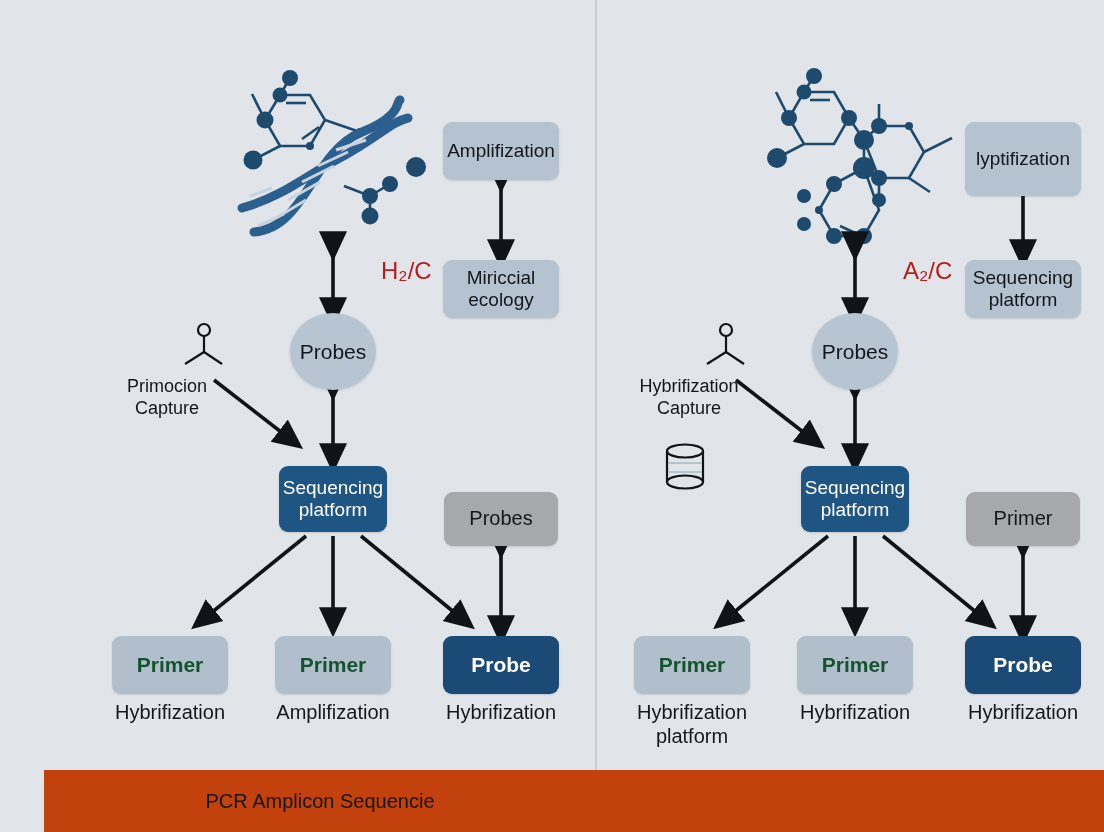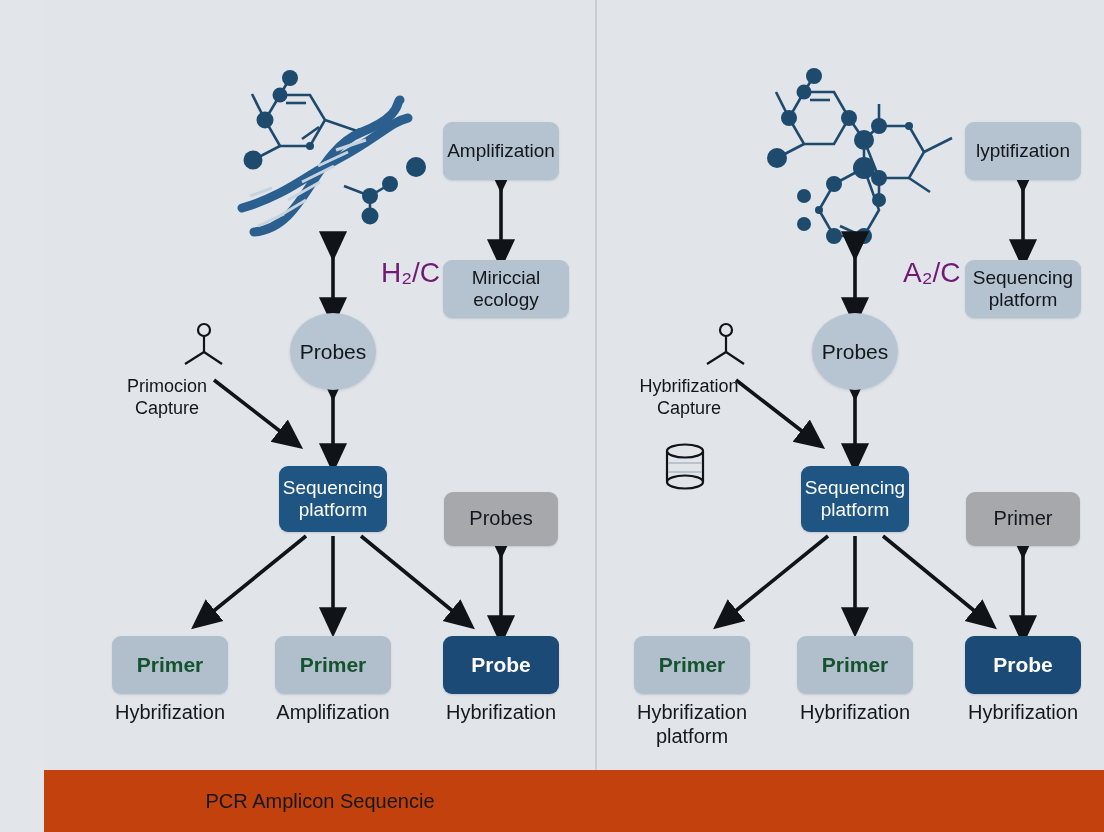--- a/index.html
+++ b/index.html
@@ -57,21 +57,21 @@
     position:absolute;text-align:center;
     font-size:18px;color:#12171c;line-height:1.2;
     white-space:pre-line;
   }
   .caption{
     position:absolute;text-align:center;
     font-size:20px;color:#15191e;line-height:1.22;
     white-space:pre-line;
   }
   .formula{
-    position:absolute;font-size:28px;color:#701a75;
+    position:absolute;font-size:24px;color:#b91c1c;
   }
 
   svg.ov{position:absolute;left:0;top:0;width:1104px;height:832px;
          pointer-events:none;overflow:visible;}
 </style>
 </head>
 <body>
 
 <div id="stage">
 
@@ -206,21 +206,21 @@
     <g stroke="#101418" stroke-width="3.6" fill="none" marker-end="url(#ah)">
       <path d="M692,380 L772,442"></path>
       <path d="M784,536 L678,622"></path>
       <path d="M811,536 L811,626"></path>
       <path d="M839,536 L944,622"></path>
     </g>
   </svg>
 
   <div class="box box-lightblue" style="left:399px;top:122px;width:116px;height:58px;font-size:19px;">Amplifization</div>
 
-  <div class="box box-lightblue" style="left:399px;top:260px;width:126px;height:58px;font-size:19px;">Miriccial
+  <div class="box box-lightblue" style="left:399px;top:260px;width:116px;height:58px;font-size:19px;">Miriccial
 ecology</div>
 
   <div class="circle" style="left:246px;top:313px;width:86px;height:77px;">Probes</div>
 
   <div class="plain-label" style="left:48px;top:376px;width:150px;">Primocion
 Capture</div>
 
   <div class="formula" style="left:337px;top:257px;">H₂/C</div>
 
   <div class="box box-navy" style="left:235px;top:466px;width:108px;height:66px;font-size:19px;">Sequencing
@@ -230,21 +230,21 @@
 
   <div class="box box-steel" style="left:68px;top:636px;width:116px;height:58px;font-size:21px;font-weight:bold;">Primer</div>
   <div class="caption" style="left:48px;top:700px;width:156px;">Hybrifization</div>
 
   <div class="box box-steel" style="left:231px;top:636px;width:116px;height:58px;font-size:21px;font-weight:bold;">Primer</div>
   <div class="caption" style="left:211px;top:700px;width:156px;">Amplifization</div>
 
   <div class="box" style="left:399px;top:636px;width:116px;height:58px;font-size:21px;font-weight:bold;background:#1a4a75;color:#fff;">Probe</div>
   <div class="caption" style="left:379px;top:700px;width:156px;">Hybrifization</div>
 
-  <div class="box box-lightblue" style="left:921px;top:122px;width:116px;height:58px;font-size:19px;">lyptifization</div>
+  <div class="box box-lightblue" style="left:921px;top:122px;width:116px;height:74px;font-size:19px;">lyptifization</div>
 
   <div class="box box-lightblue" style="left:921px;top:260px;width:116px;height:58px;font-size:19px;">Sequencing
 platform</div>
 
   <div class="circle" style="left:768px;top:313px;width:86px;height:77px;">Probes</div>
 
   <div class="plain-label" style="left:570px;top:376px;width:150px;">Hybrifization
 Capture</div>
 
   <div class="formula" style="left:859px;top:257px;">A₂/C</div>

